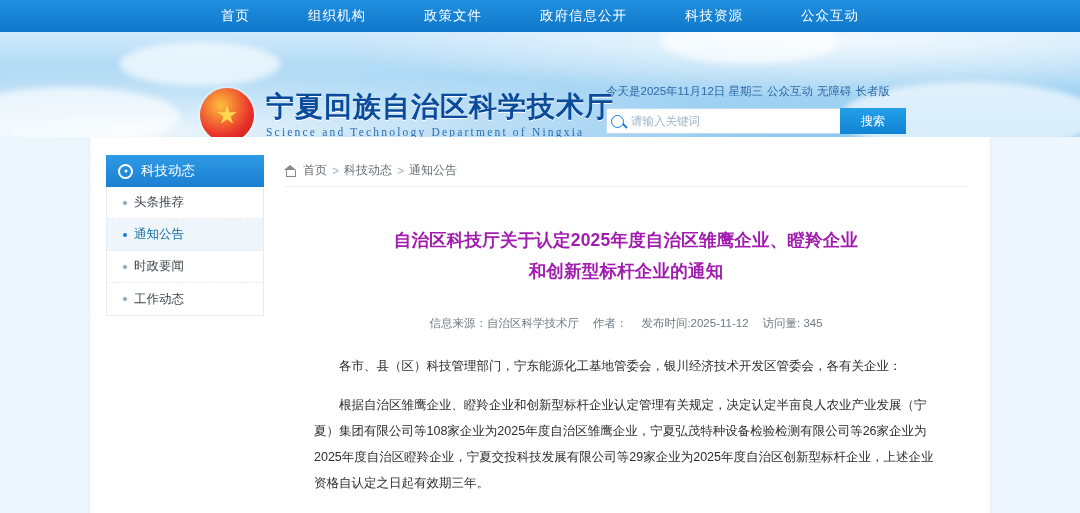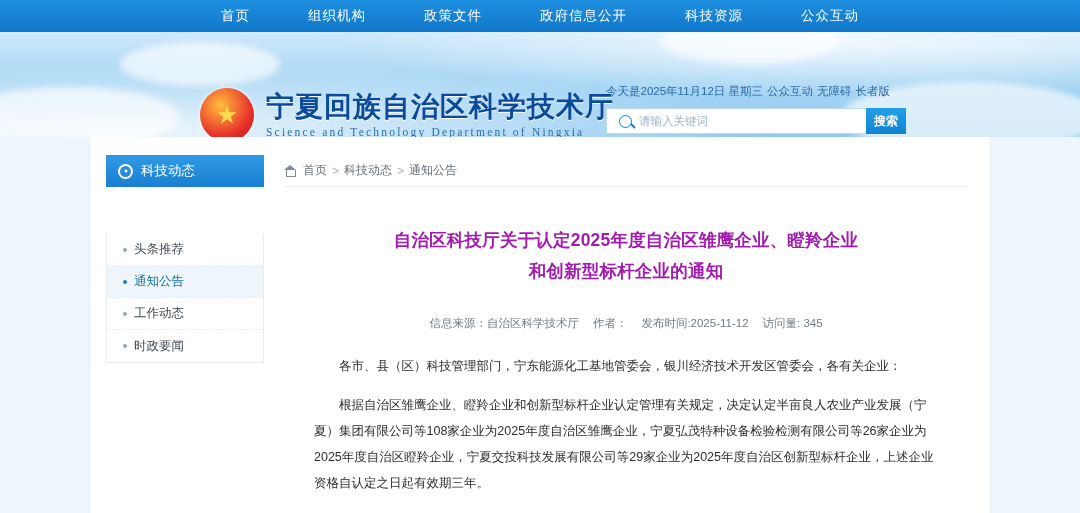--- a/index.html
+++ b/index.html
@@ -113,21 +113,21 @@
     height: 26px;
     width: 300px;
   }
   .searchbox {
     flex: 1;
     background: #ffffff;
     border: 1px solid #bcd9ef;
     border-right: none;
     display: flex;
     align-items: center;
-    padding: 0 12px;
+    padding: 0 4px;
     gap: 5px;
   }
   .search-glyph {
     width: 13px; height: 13px;
     border: 1.6px solid #1b7fd0;
     border-radius: 50%;
     position: relative;
     flex: 0 0 auto;
   }
   .search-glyph:after {
@@ -141,29 +141,28 @@
   .searchbox input {
     border: none;
     outline: none;
     width: 100%;
     font-size: 11.5px;
     color: #333;
     font-family: "Liberation Sans", sans-serif;
   }
   .searchbox input::placeholder { color: #9fb6c9; }
   .search-btn {
-    width: 40px;
+    width: 66px;
     background: linear-gradient(180deg, #23a0e8 0%, #1183d4 100%);
     color: #fff;
     font-size: 12px;
     display: flex;
     align-items: center;
     justify-content: center;
     cursor: pointer;
-    font-weight: bold;
   }
 
   
   .shell {
     width: 900px;
     margin: 0 auto;
     background: #ffffff;
     min-height: 376px;
     display: flex;
     padding: 18px 0 0 0;
@@ -189,21 +188,21 @@
   }
   .side-head .gear:after {
     content: "";
     position: absolute;
     left: 50%; top: 50%;
     width: 3px; height: 3px;
     background: #fff;
     border-radius: 50%;
     transform: translate(-50%, -50%);
   }
-  .side-list { border: 1px solid #e6ecf1; border-top: none; margin-top: 47px; }
+  .side-list { border: 1px solid #e6ecf1; border-top: none; }
   .side-item {
     height: 32px;
     display: flex;
     align-items: center;
     font-size: 12.5px;
     color: #3d4750;
     padding-left: 16px;
     border-bottom: 1px dashed #e8eef3;
     cursor: pointer;
   }
@@ -344,25 +343,25 @@
       <div class="side-item">
         <span class="dot"></span>
         <span>头条推荐</span>
       </div>
       <div class="side-item active">
         <span class="dot"></span>
         <span>通知公告</span>
       </div>
       <div class="side-item">
         <span class="dot"></span>
-        <span>工作动态</span>
+        <span>时政要闻</span>
       </div>
       <div class="side-item">
         <span class="dot"></span>
-        <span>时政要闻</span>
+        <span>工作动态</span>
       </div>
     </div>
   </div>
 
   <div class="main">
     <div class="crumb">
       <span class="home"></span>
       <span class="lnk">首页</span>
       <span class="sep">&gt;</span>
       <span class="lnk">科技动态</span>

